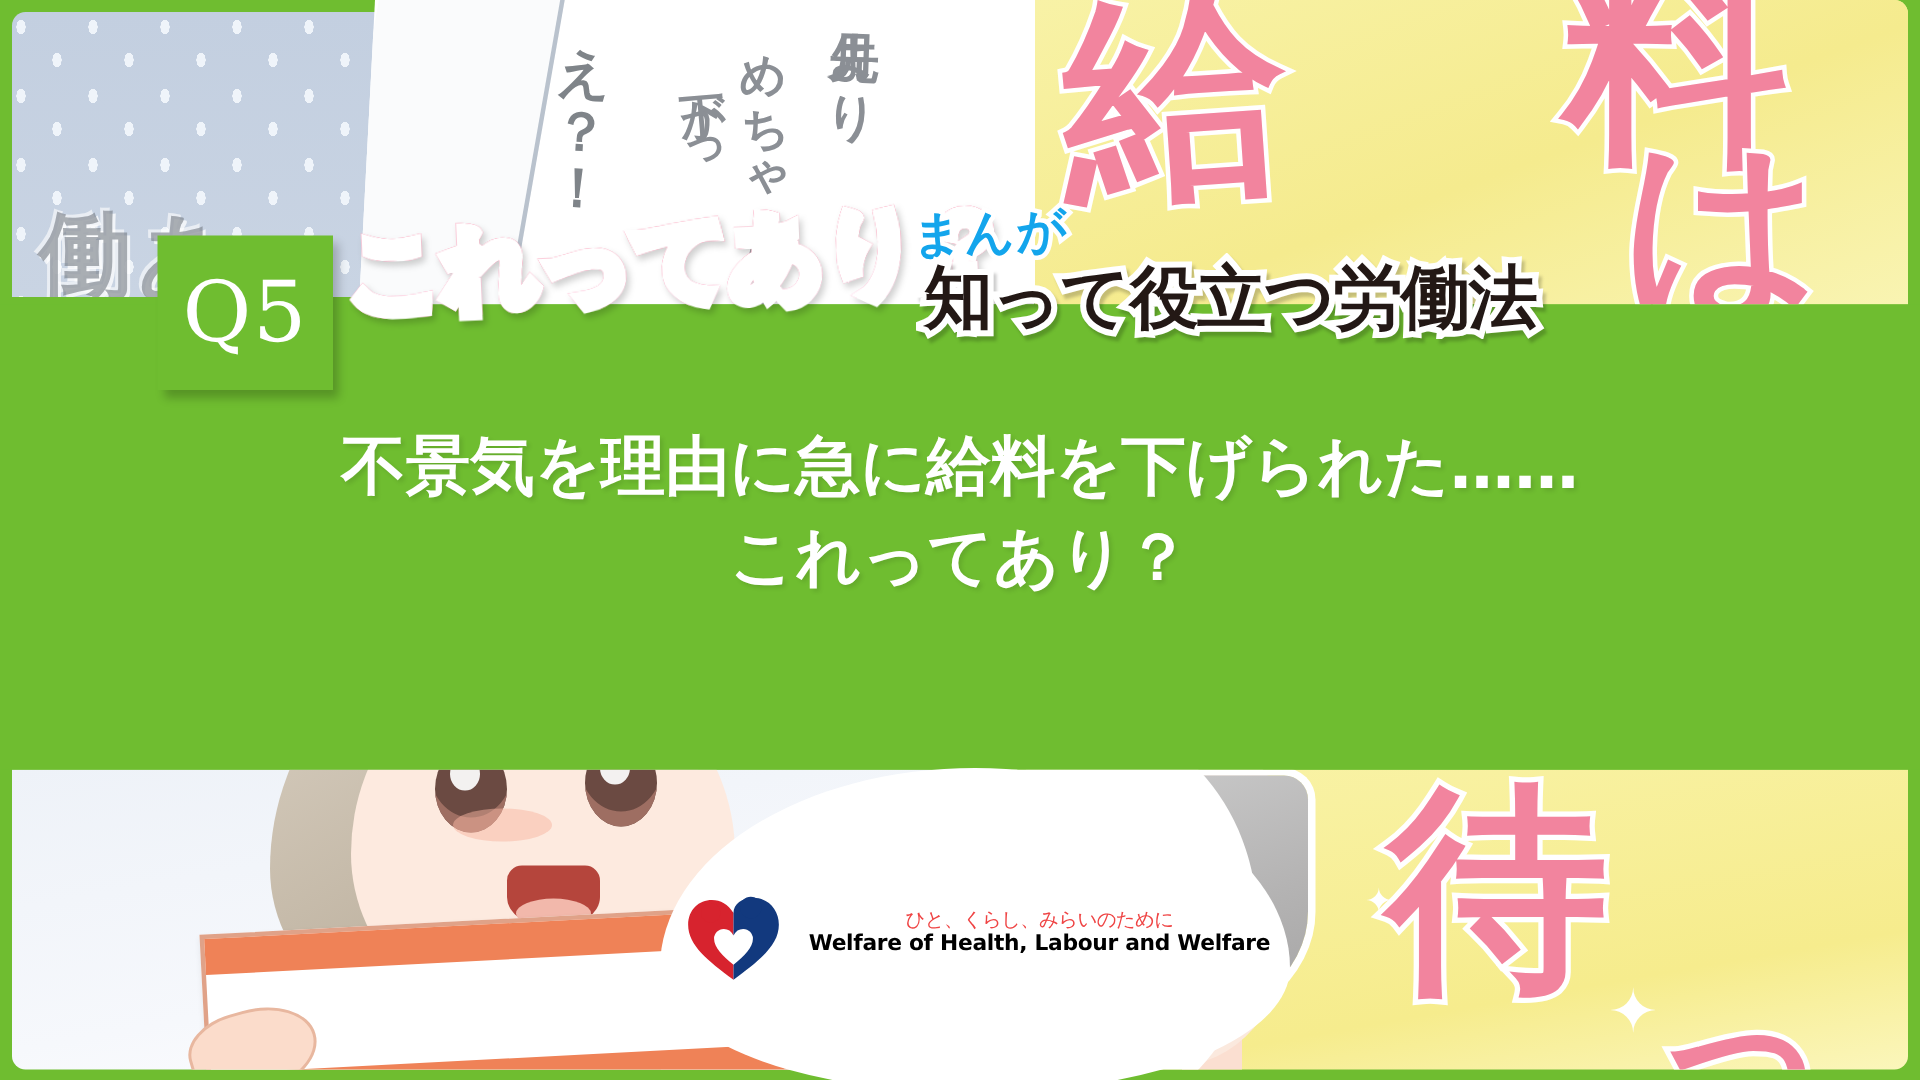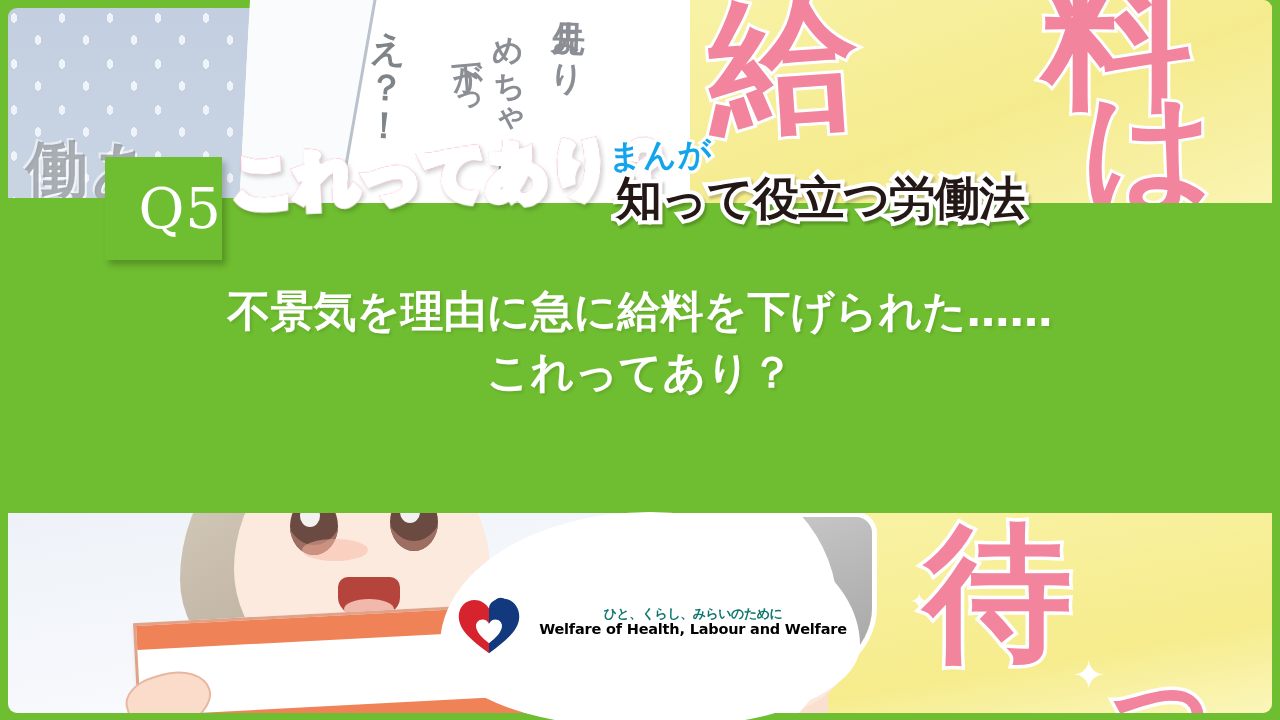--- a/index.html
+++ b/index.html
@@ -118,21 +118,21 @@
 
   
   .q-badge {
     position: absolute;
     left: 105px; top: 157px;
     width: 117px; height: 103px;
     background: #6fbd30;
     box-shadow: 4px 5px 6px rgba(0,0,0,.22);
     display: flex;
     align-items: center;
-    justify-content: flex-end;
+    justify-content: center;
     z-index: 6;
   }
   .q-badge-label {
     font-family: "DejaVu Serif", "Liberation Serif", serif;
     font-size: 56px;
     color: #ffffff;
     line-height: 1;
     letter-spacing: 1px;
   }
 
@@ -400,22 +400,22 @@
     width: 72px; height: 72px;
     flex: 0 0 auto;
   }
   .mhlw-text {
     display: flex;
     flex-direction: column;
     align-items: center;
   }
   .mhlw-tag {
     font-size: 13px;
-    font-weight: 700;
-    color: #0f766e;
+    font-weight: 400;
+    color: #ef4444;
     letter-spacing: -0.5px;
     line-height: 1.1;
     white-space: nowrap;
   }
   .mhlw-name {
     font-size: 44px;
     font-weight: 900;
     color: #000000;
     letter-spacing: 1px;
     line-height: 1.08;

